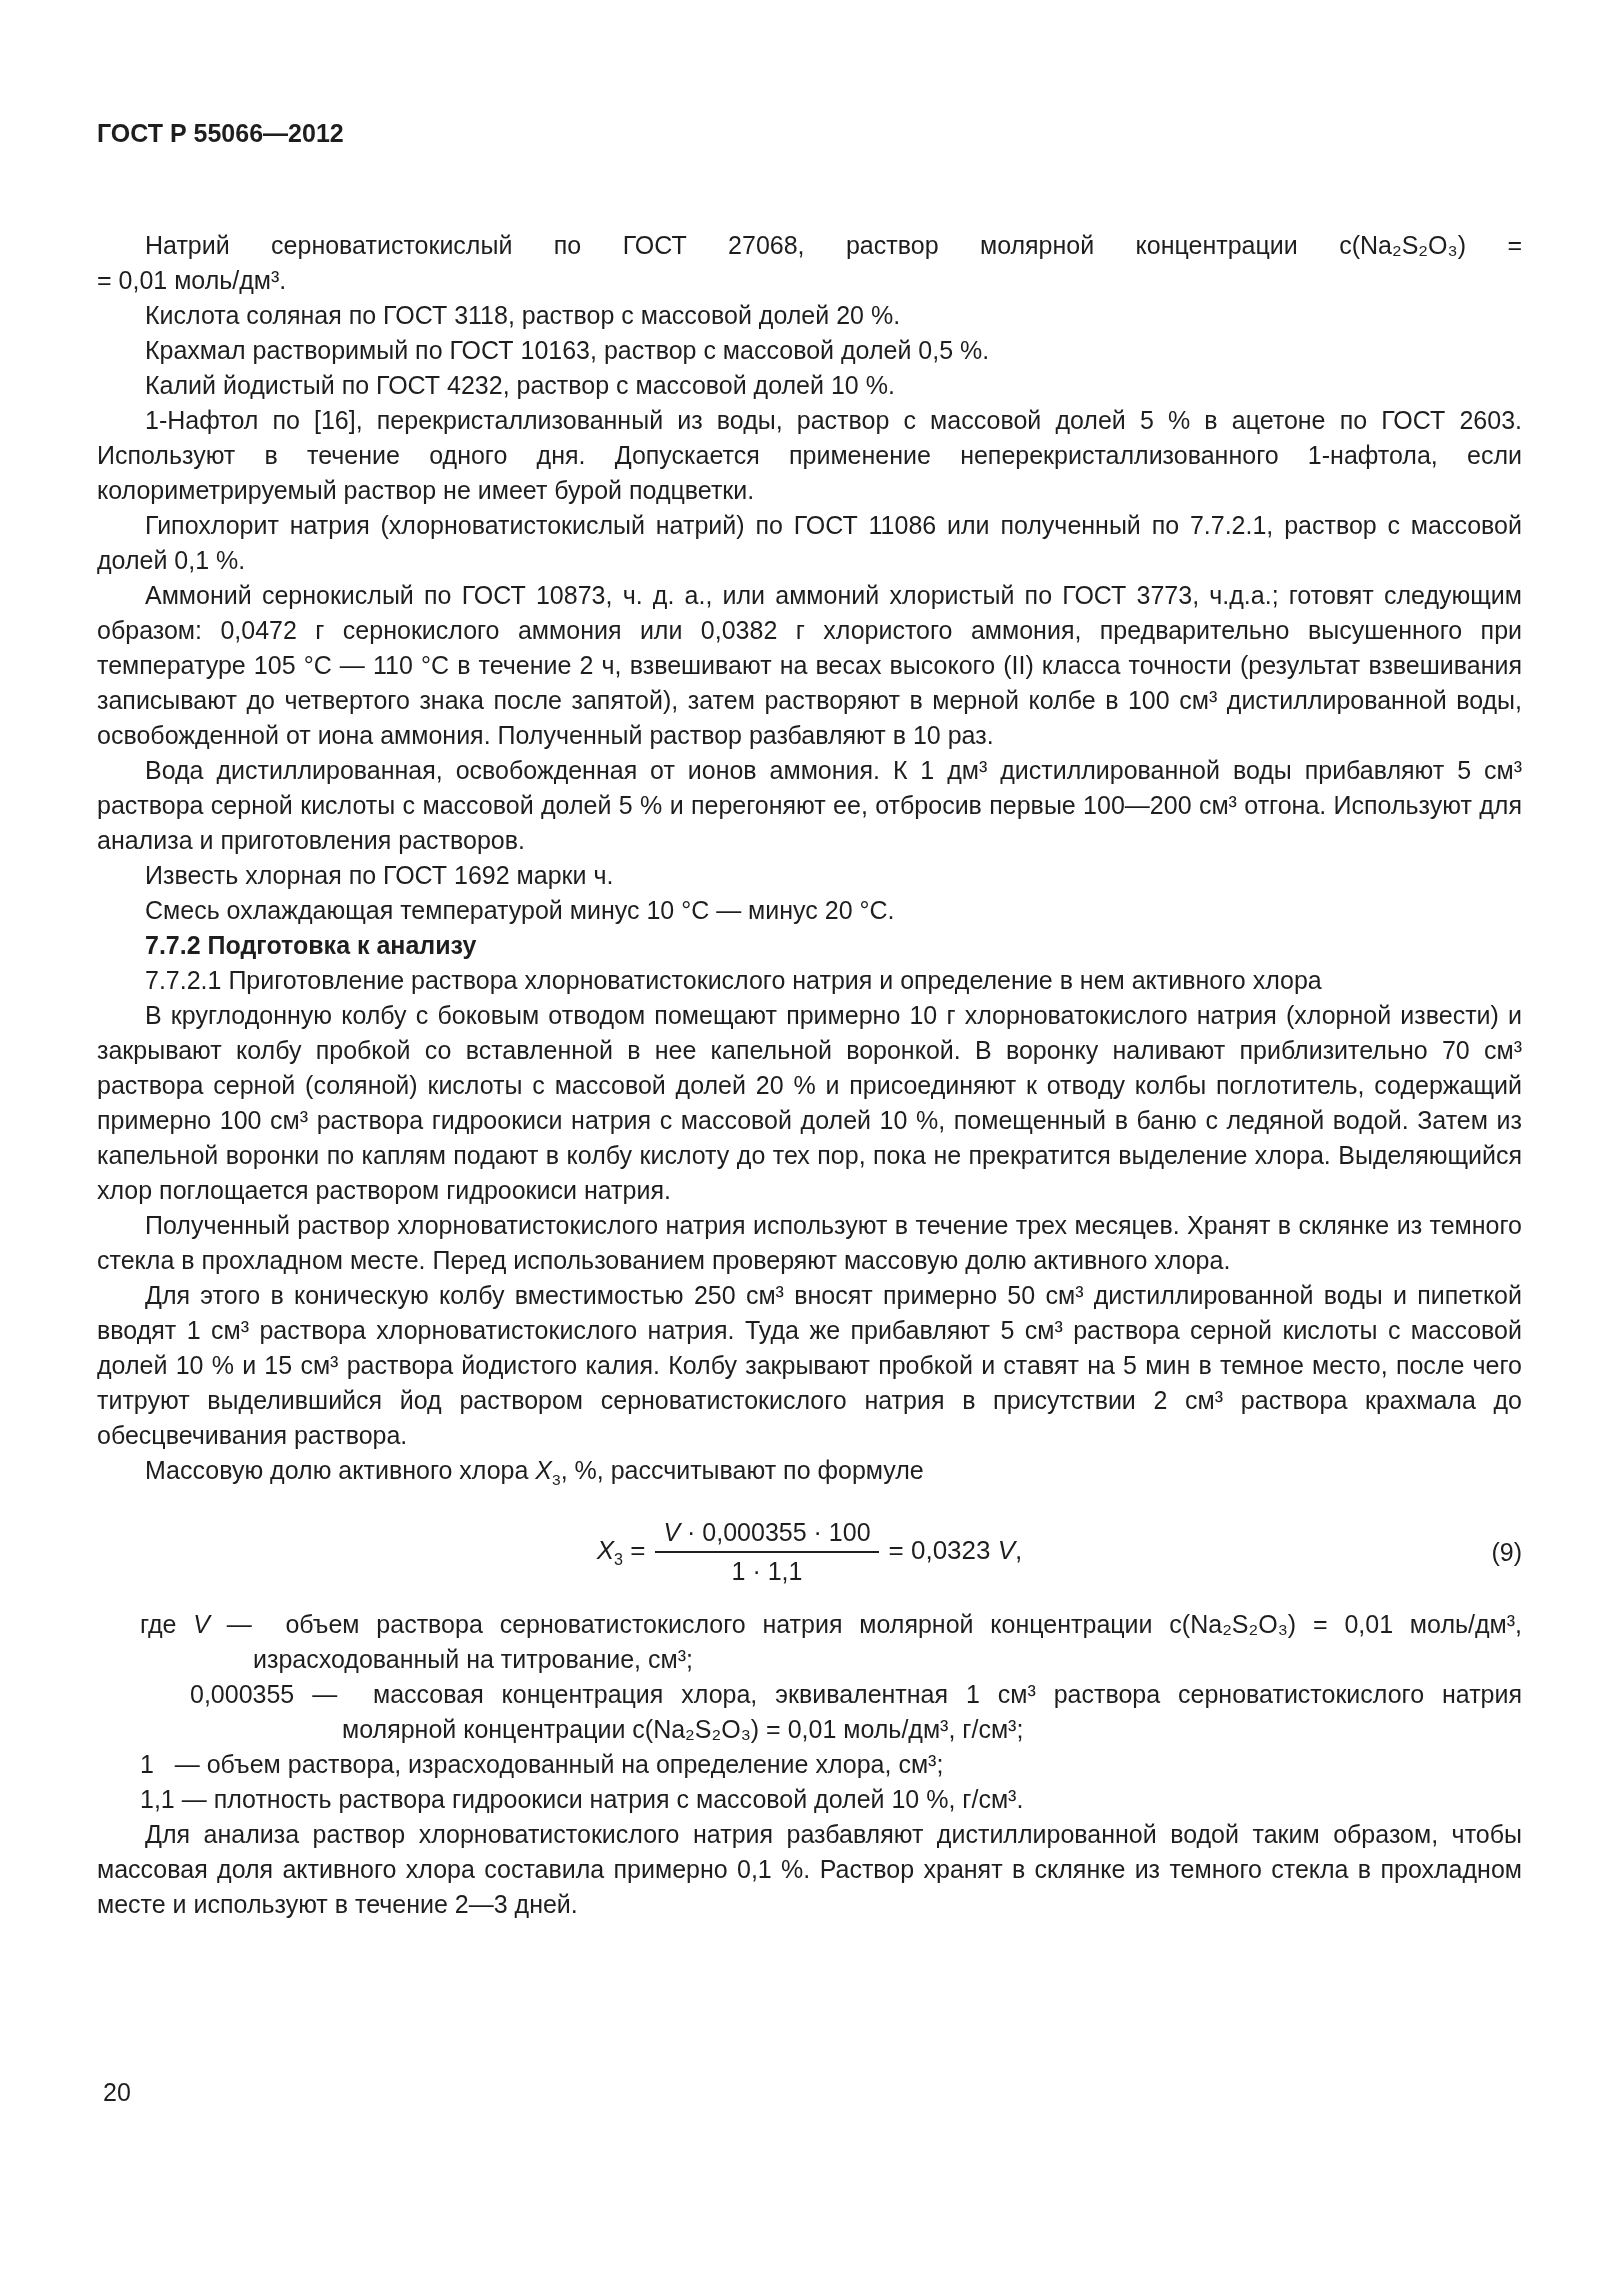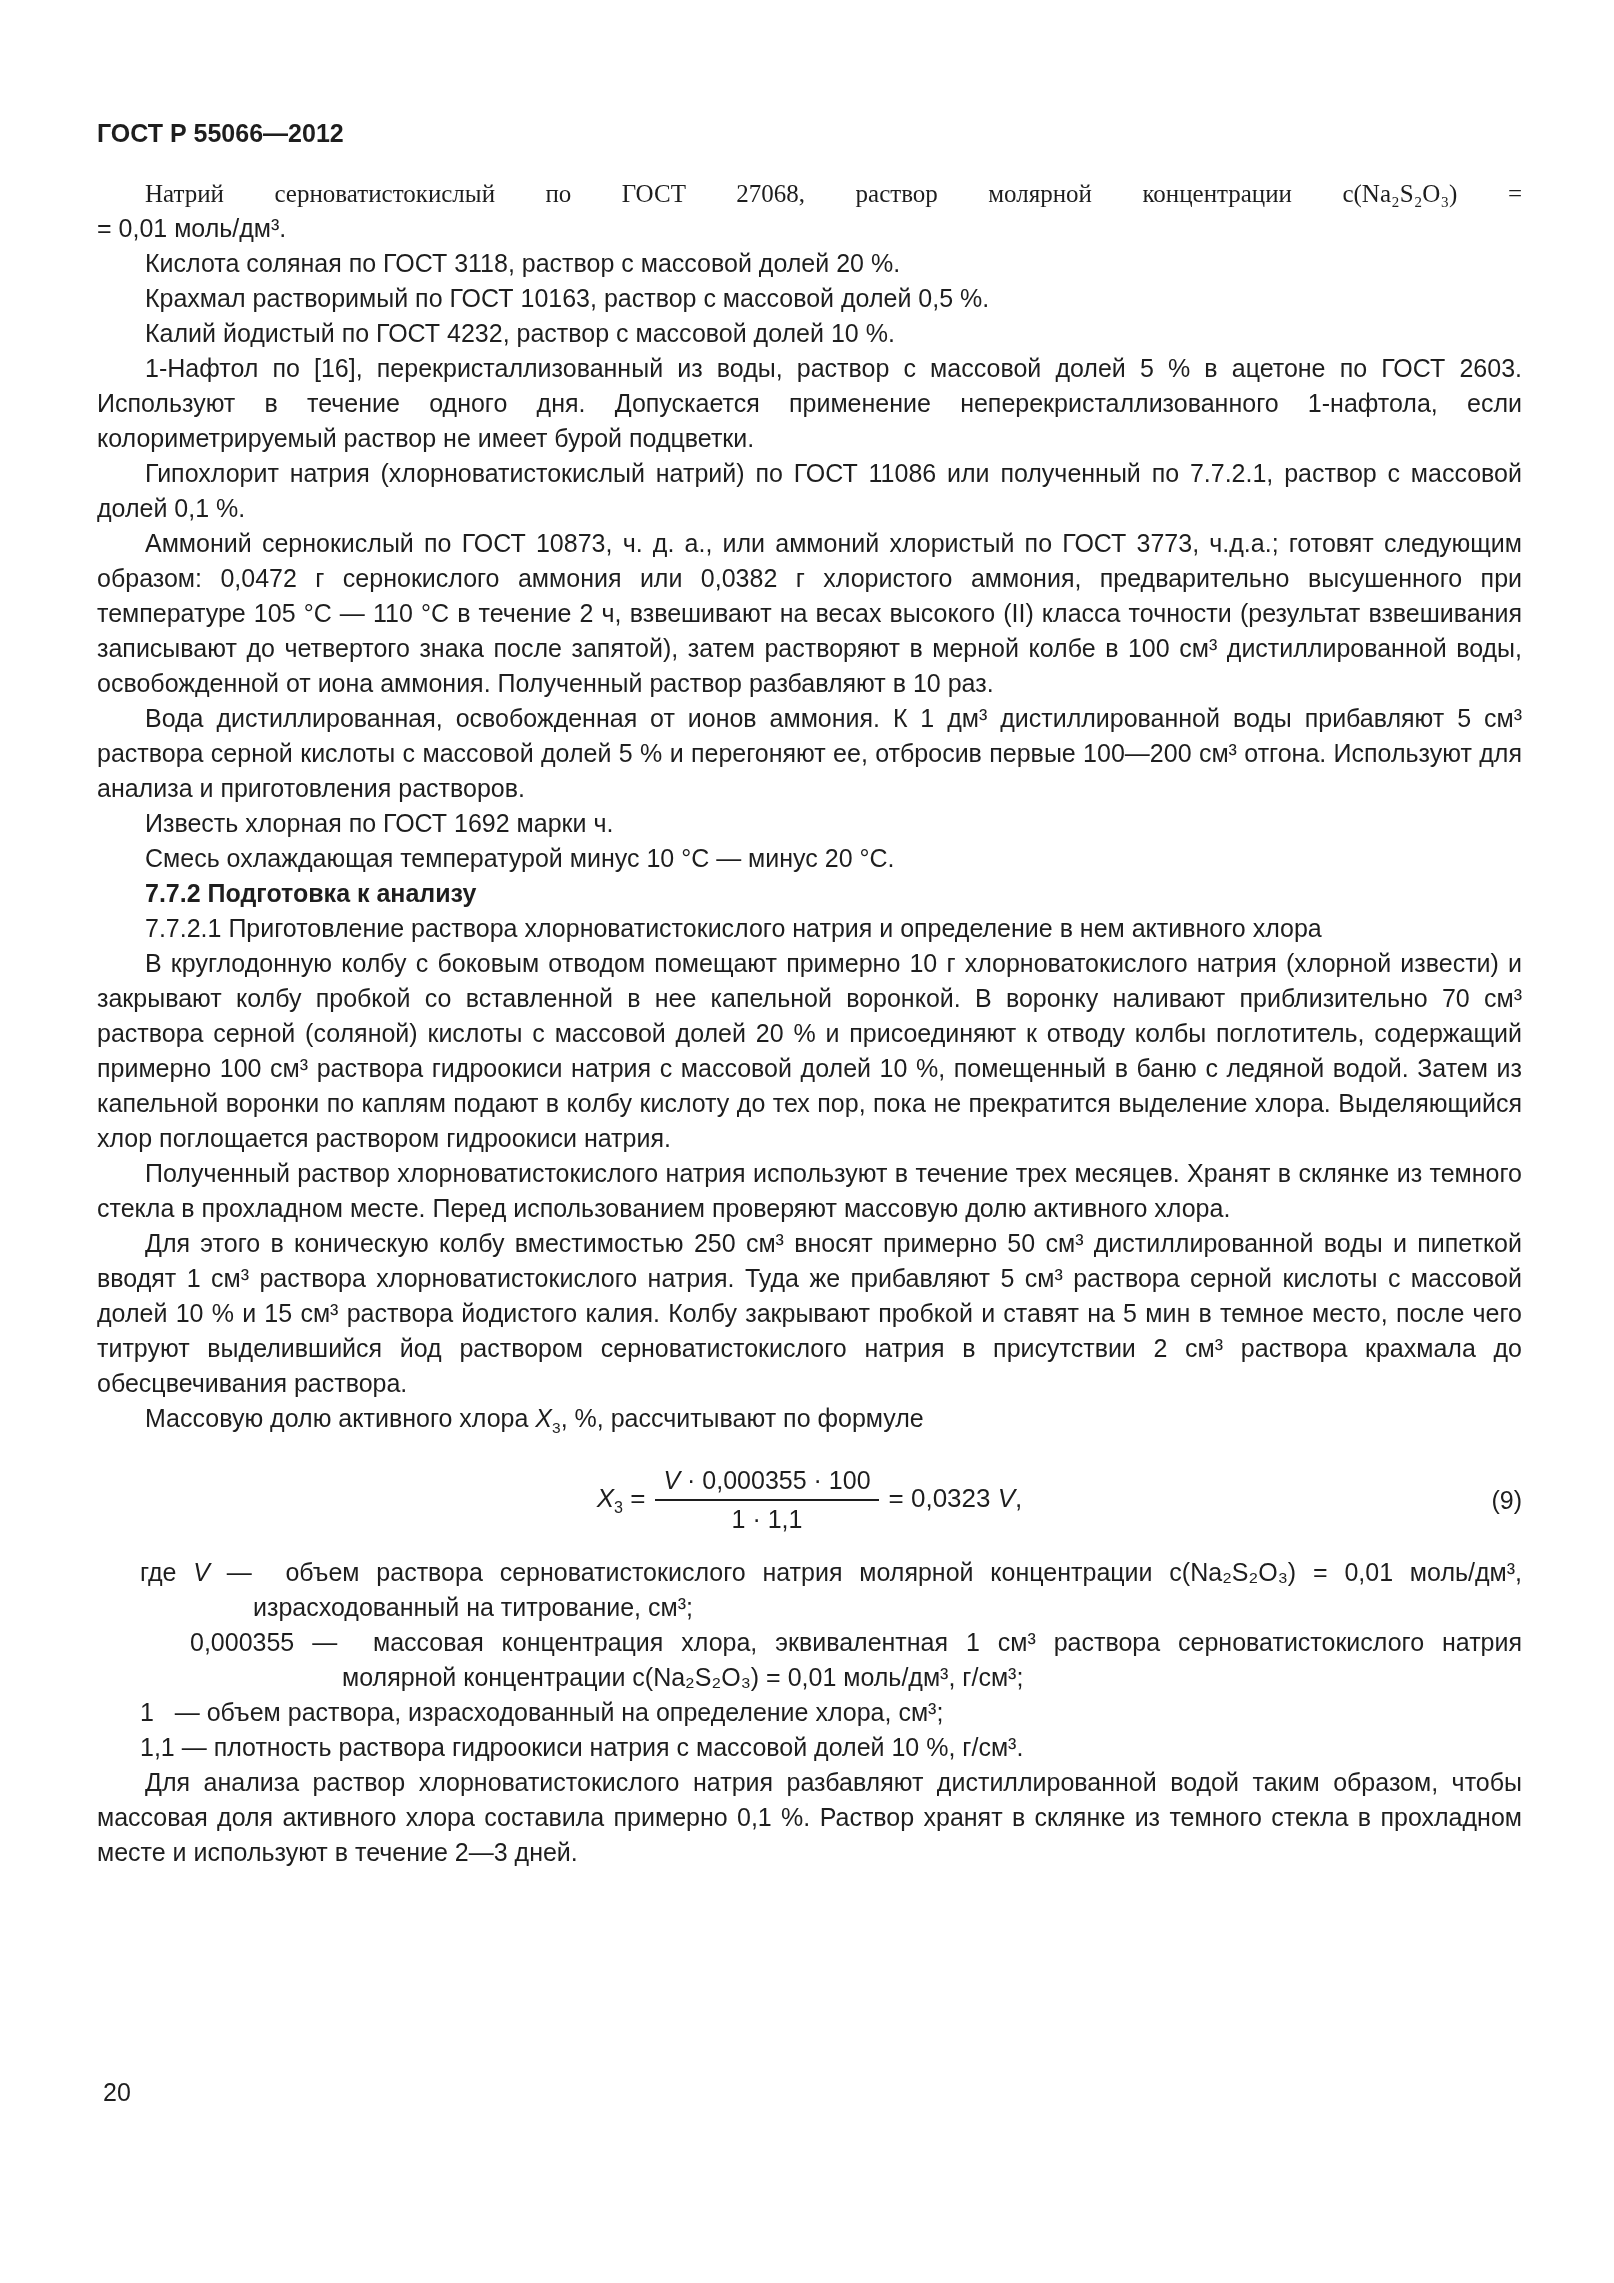--- a/index.html
+++ b/index.html
@@ -12,31 +12,31 @@
   }
   .content {
     position: absolute;
     left: 97px; top: 118px;
     width: 1425px;
   }
   .doc-header {
     font-size: 25px;
     font-weight: bold;
     line-height: 30px;
-    margin: 0 0 28px 0;
+    margin: 0 0 80px 0;
   }
   p { margin: 0; }
   .para {
     font-size: 25px;
     line-height: 35px;
     text-align: justify;
     text-indent: 48px;
     hyphens: auto;
   }
-  .just-last { text-align-last: justify; font-family: Liberation Serif, serif; }
+  .just-last { text-align-last: justify; }
   .no-ind { text-indent: 0; }
   .bold { font-weight: bold; }
   .where {
     font-size: 25px;
     line-height: 35px;
     text-align: justify;
     hyphens: auto;
   }
   .where-v   { padding-left: 156px; text-indent: -113px; }
   .where-355 { padding-left: 245px; text-indent: -152px; }

